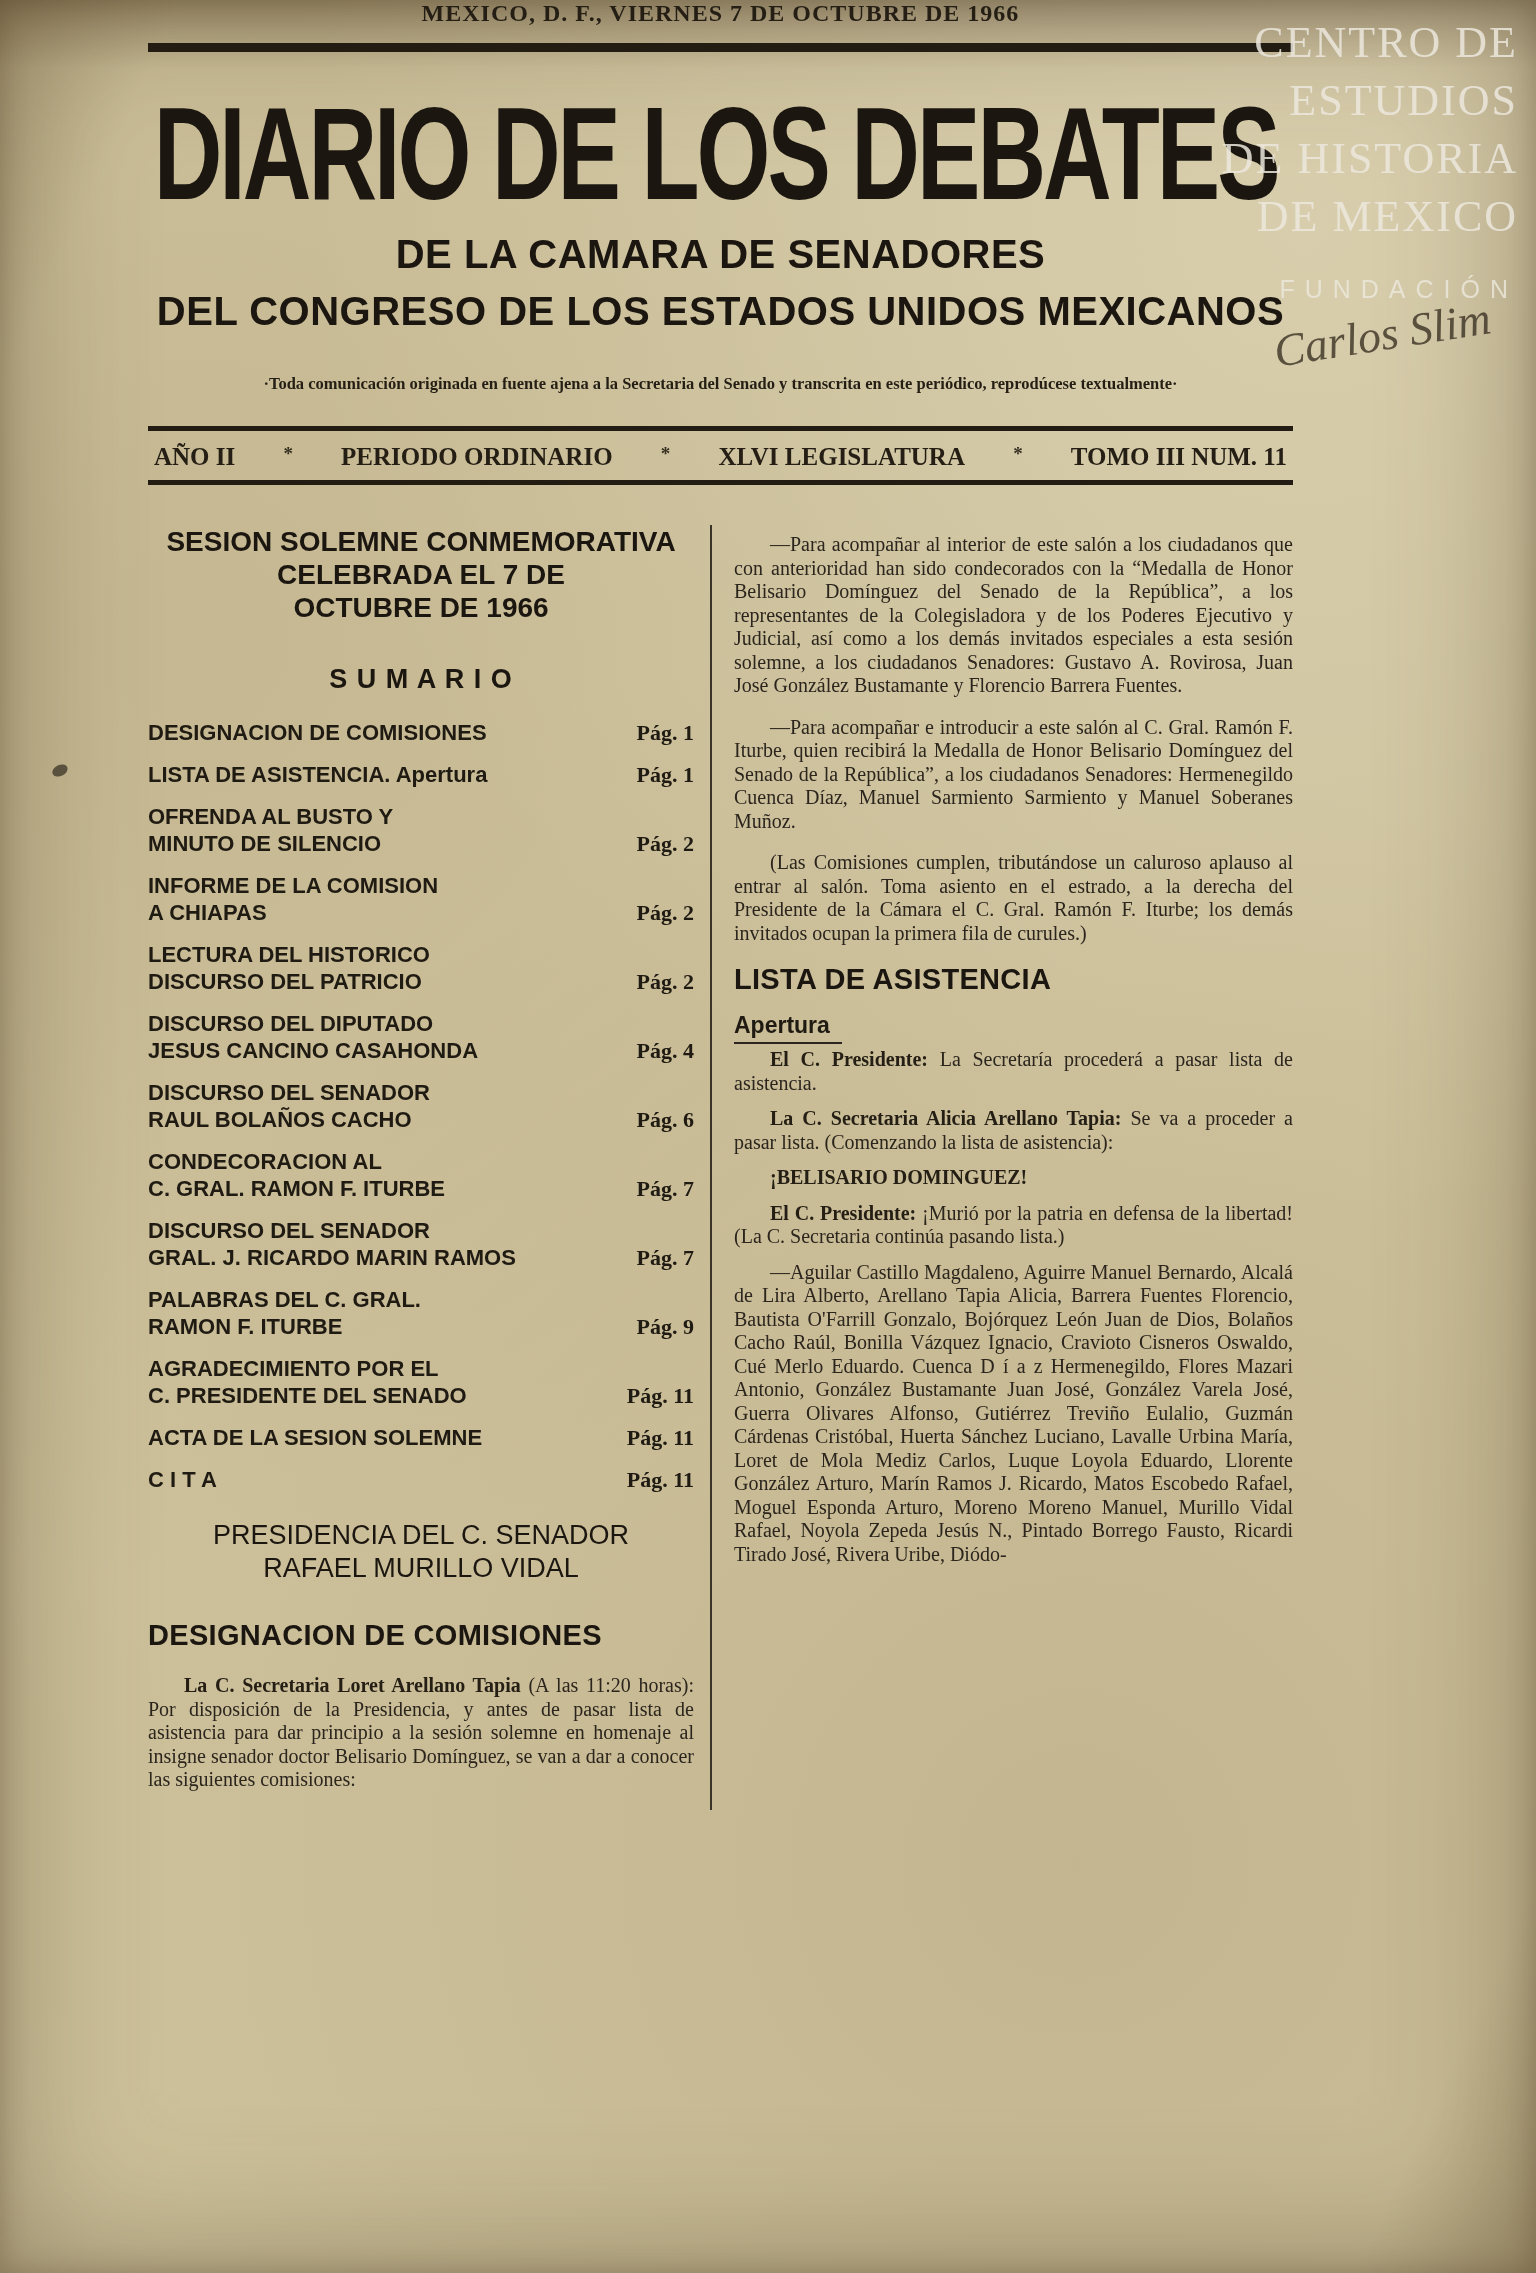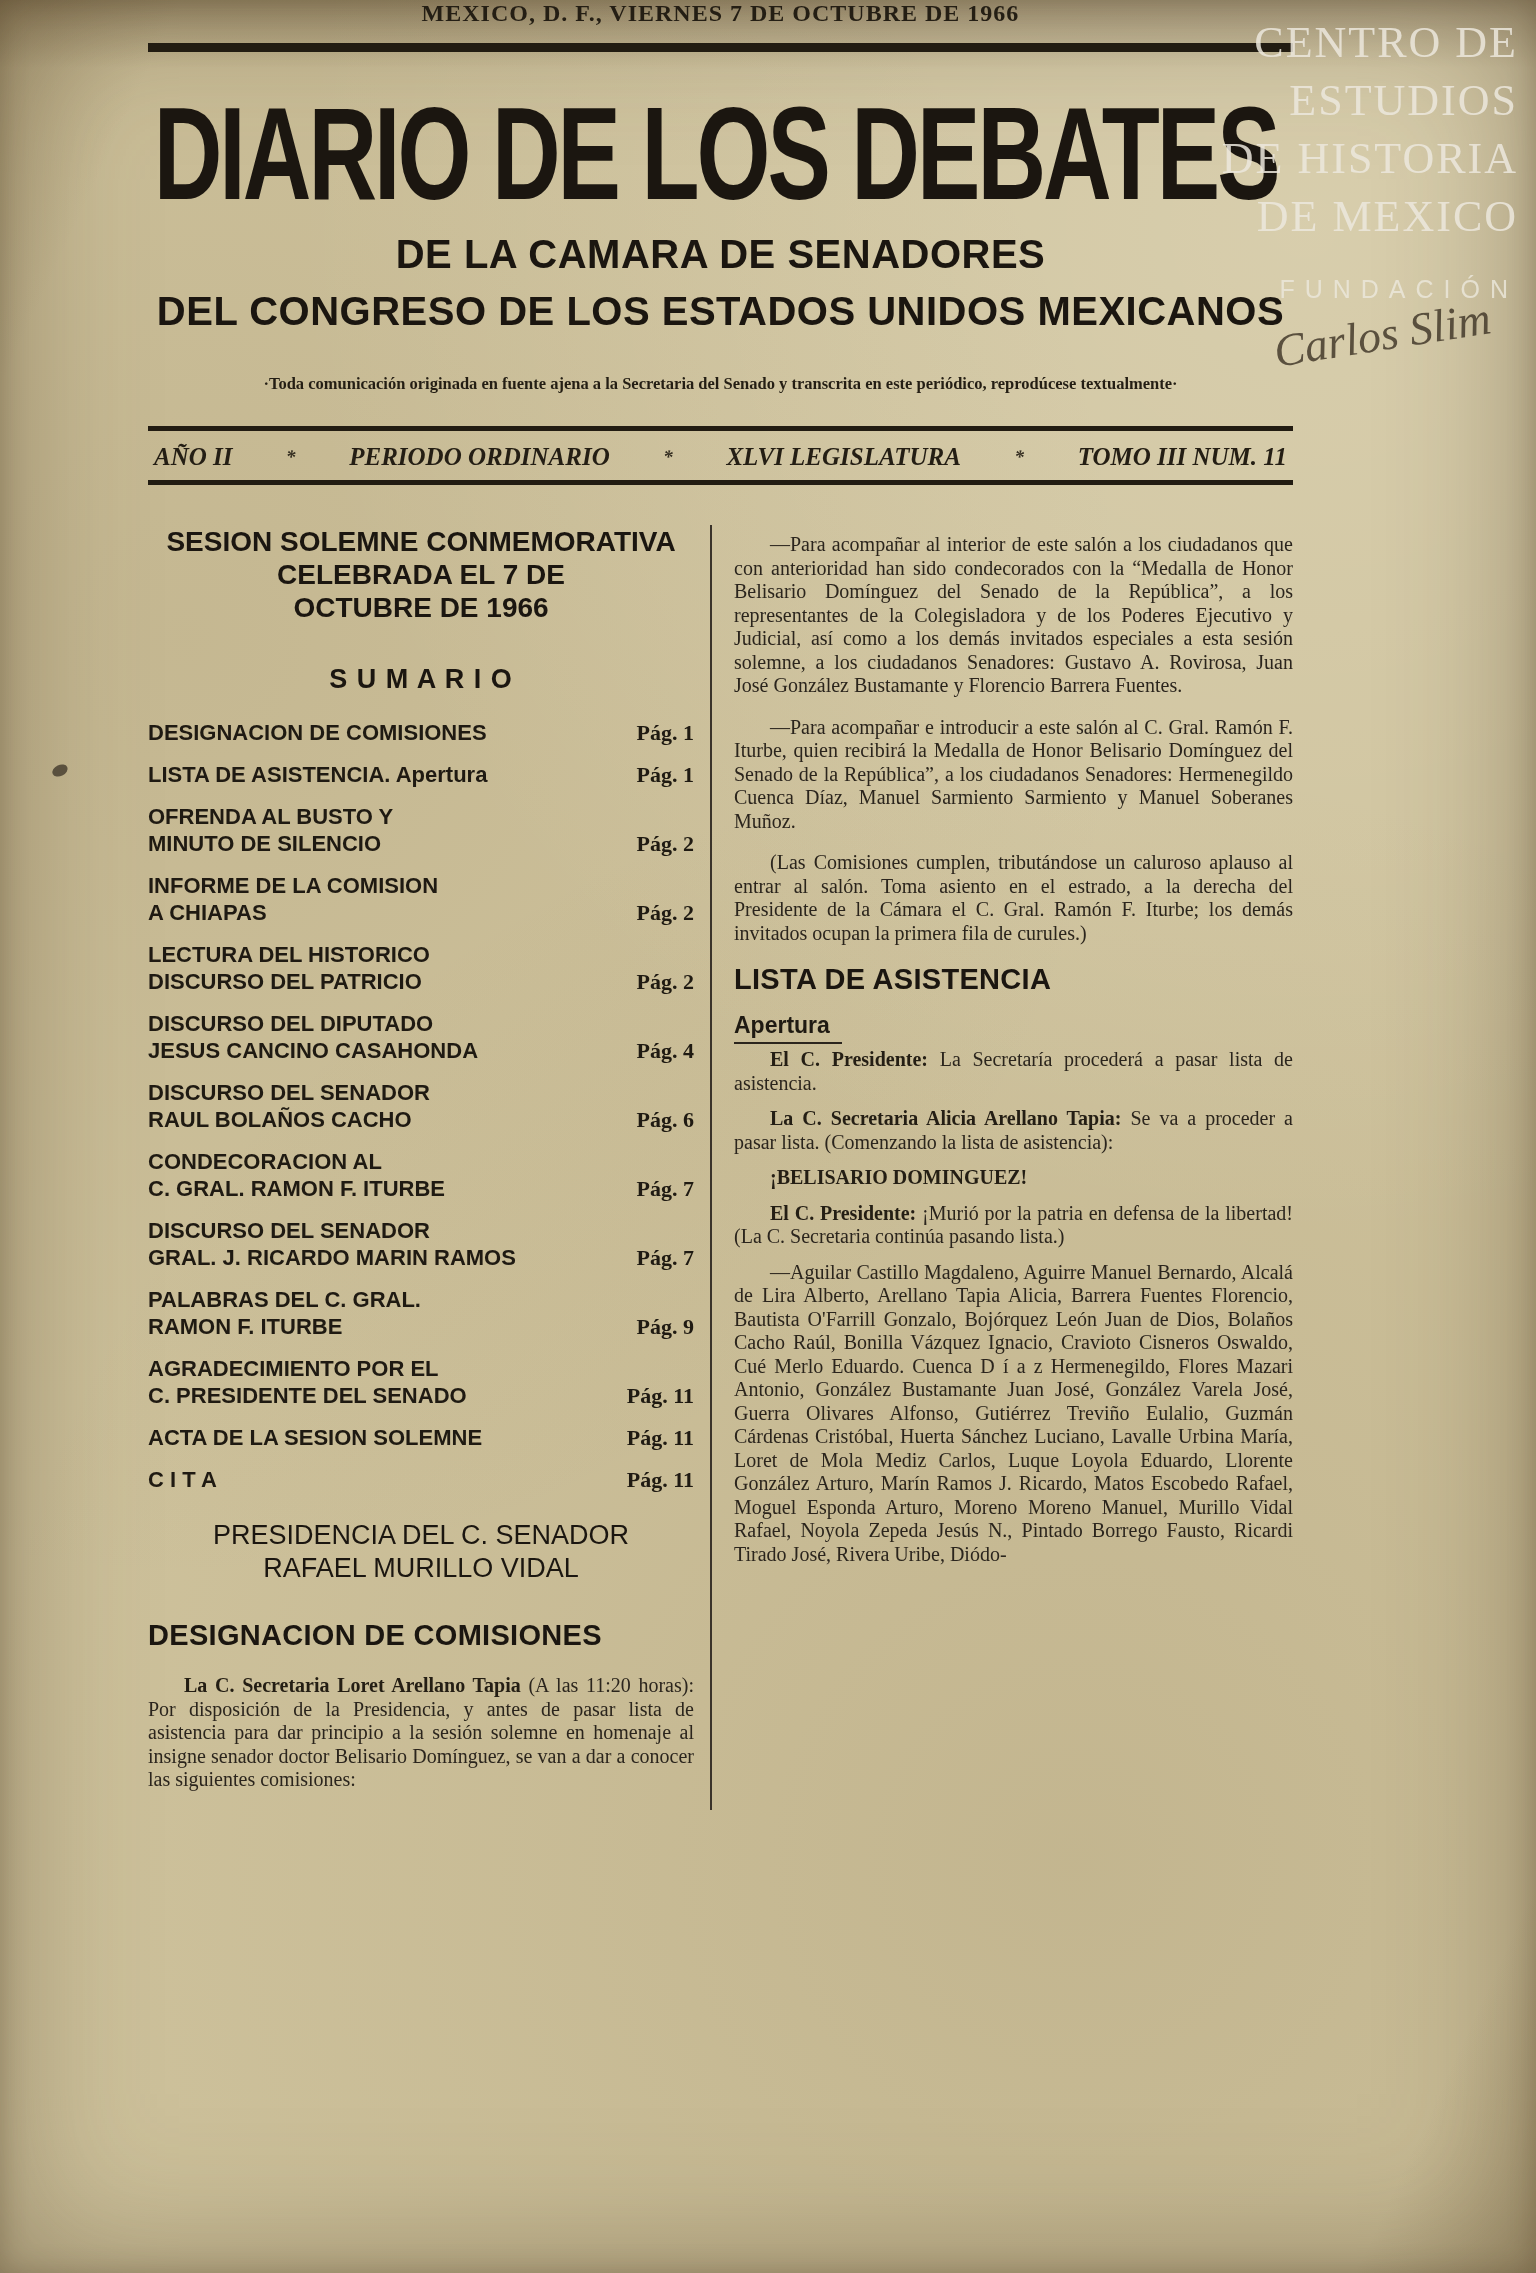--- a/index.html
+++ b/index.html
@@ -41,21 +41,21 @@
   .title-text {
     display:inline-block; font-family:"Liberation Sans", sans-serif; font-weight:bold;
     font-size:96px; letter-spacing:-3px; white-space:nowrap; color:#1b1610;
     transform:scale(0.99,1.38); transform-origin:50% 0;
   }
   .subtitle { text-align:center; font-family:Liberation Sans, sans-serif; font-weight:bold; font-size:40px; letter-spacing:0.5px; color:#1b1610; }
   .subtitle.first { margin-top:18px; }
   .subtitle.second { margin-top:12px; }
   .motto { text-align:center; font-weight:bold; font-size:16.5px; margin-top:40px; color:#241e14; }
   .rule-above-info { margin-top:32px; }
-  .info-bar { display:flex; justify-content:space-between; align-items:center; padding:12px 6px 9px; font-weight:bold; font-size:25px; color:#241e14;font-style:italic; }
+  .info-bar { display:flex; justify-content:space-between; align-items:flex-start; padding:12px 6px 9px; font-weight:bold; font-size:25px; color:#241e14; }
   .info-sep { font-size:19px; opacity:0.9; }
 
   
   .columns { display:flex; margin-top:40px; align-items:stretch; }
   .col-left { width:562px; padding-right:16px; }
   .col-right { flex:1; border-left:2px solid #3a332a; padding:8px 0 30px 22px; }
 
   .session-title { text-align:center; font-family:"Liberation Sans", sans-serif; font-weight:bold; font-size:28px; line-height:33px; color:#1b1610; }
   .sumario-title { text-align:center; font-family:"Liberation Sans", sans-serif; font-weight:bold; font-size:27px; letter-spacing:1px; margin-top:40px; color:#1b1610; }
   .toc { margin-top:24px; }

